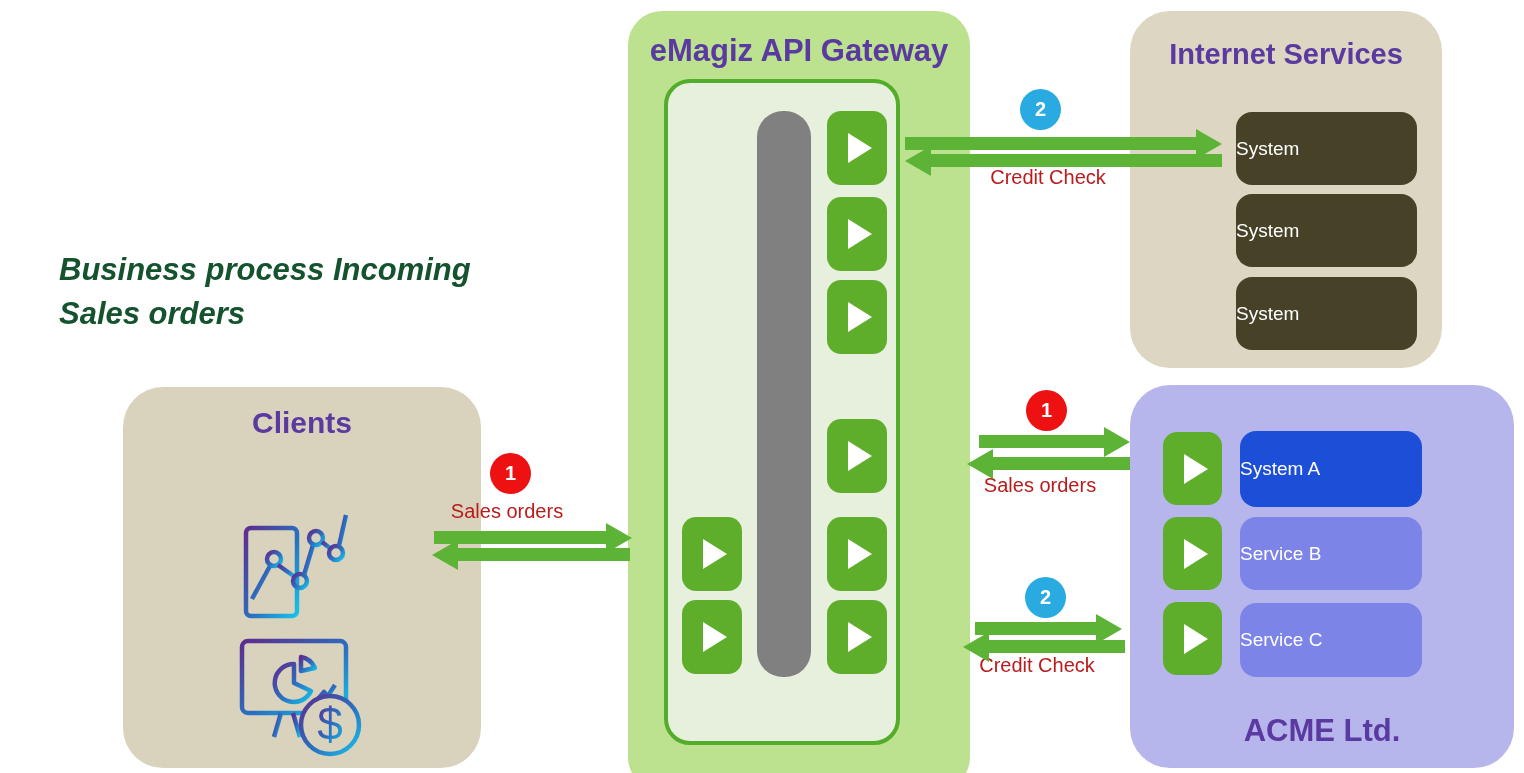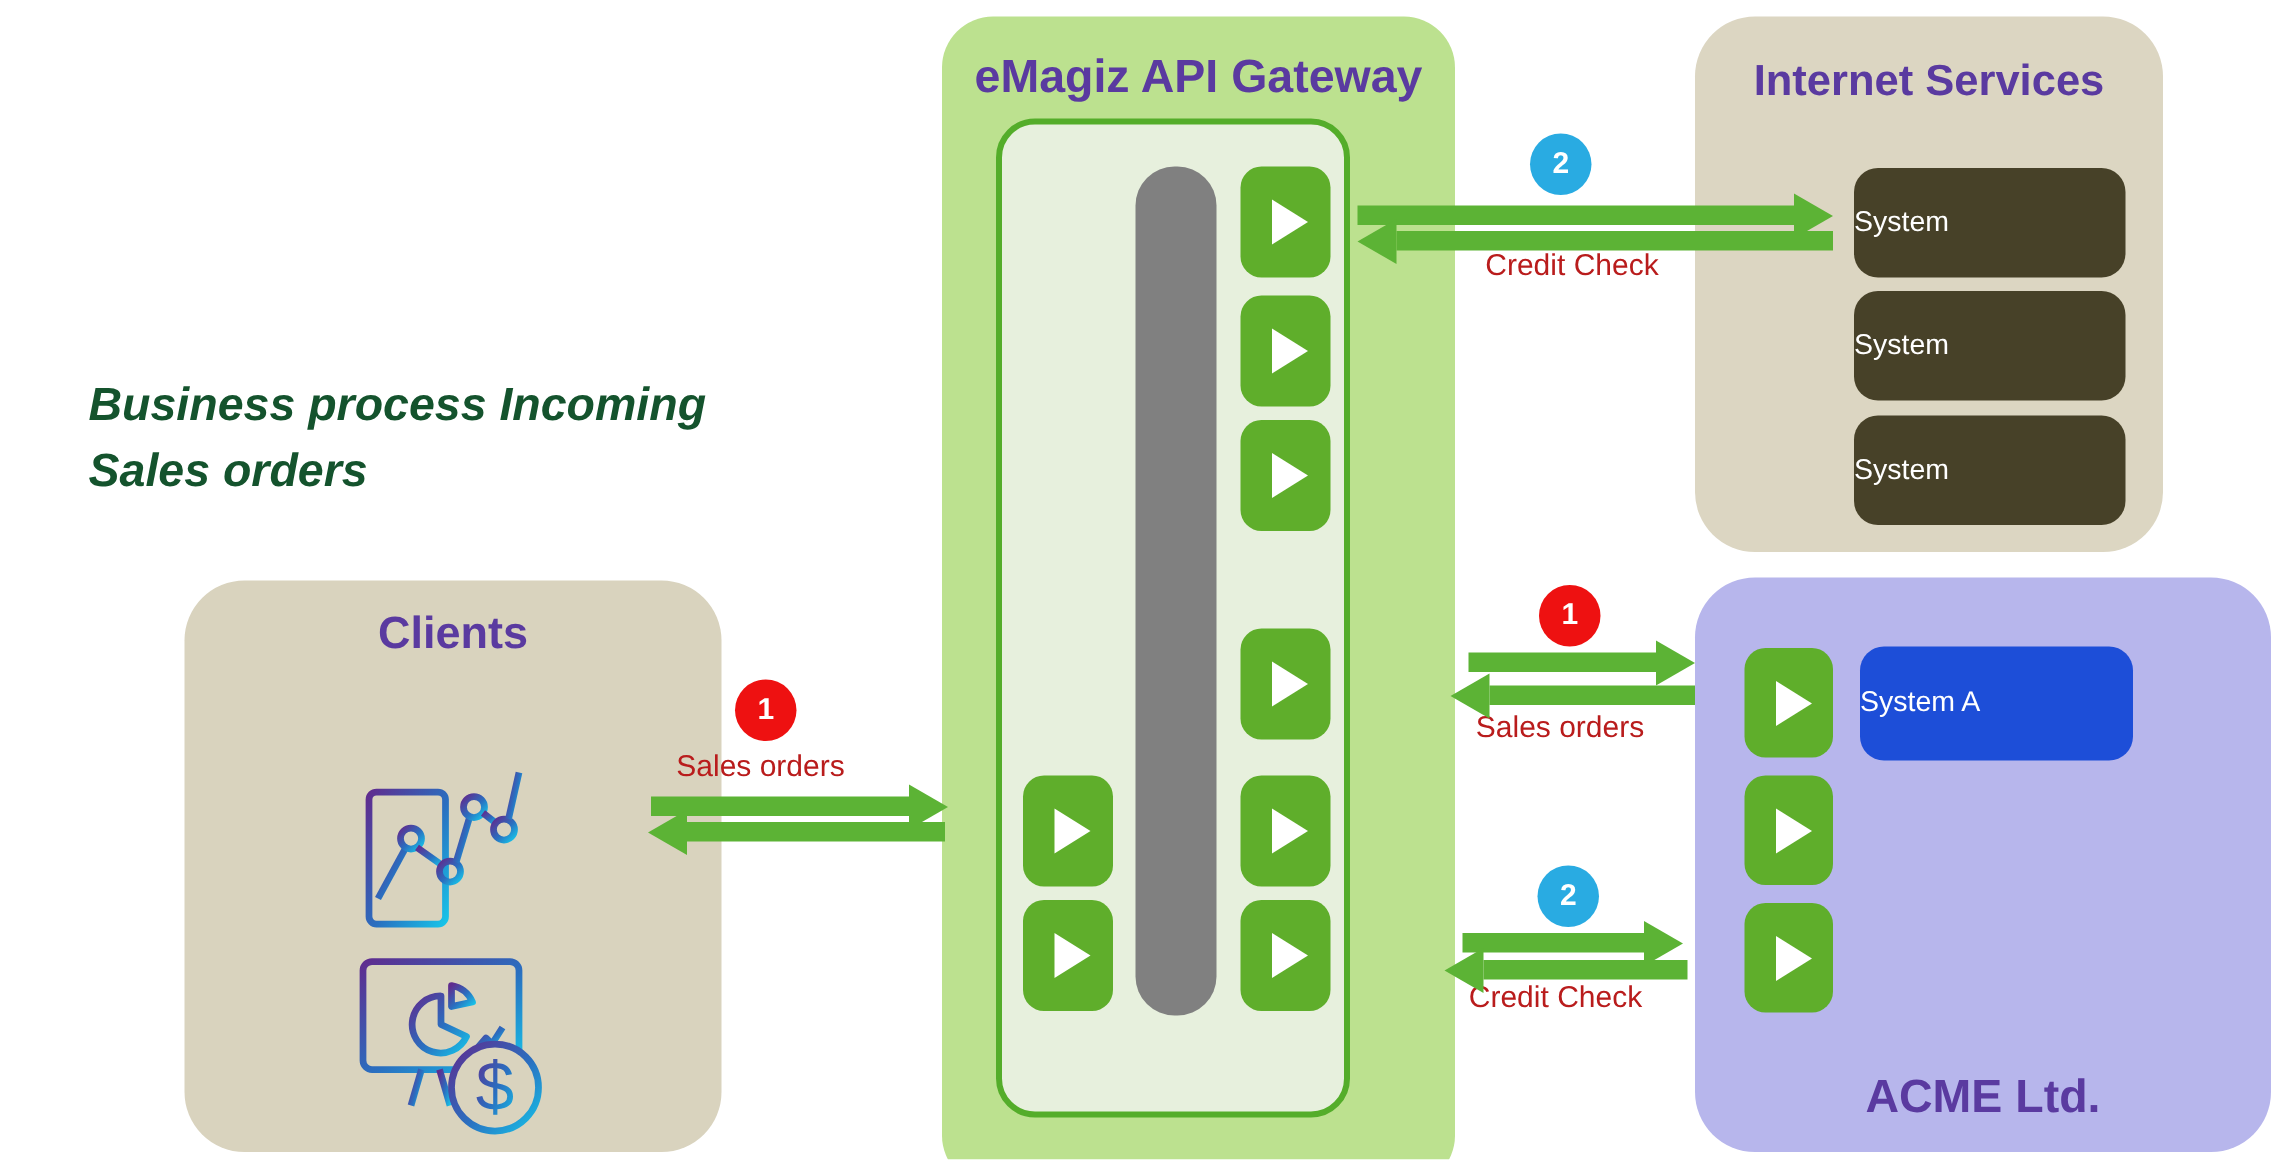--- a/index.html
+++ b/index.html
@@ -174,20 +174,26 @@
     <div class="flow-btn" style="left:33px;top:132px;width:59px;height:73px">
         <span class="play"></span>
       </div>
     <div class="flow-btn" style="left:33px;top:217px;width:59px;height:73px">
         <span class="play"></span>
       </div>
 
     <div class="sys sys-navy" style="left:110px;top:46px;width:182px;height:76px">
       <span>System A</span>
       </div>
+    <div class="sys sys-purple" style="left:110px;top:132px;width:182px;height:73px">
+      <span>Service B</span>
+      </div>
+    <div class="sys sys-purple" style="left:110px;top:218px;width:182px;height:74px">
+      <span>Service C</span>
+      </div>
 
     <div class="box-title acme-title">ACME Ltd.</div>
   </div>
 
   <div class="badge badge-red" style="left:490px;top:453px">1</div>
   <div class="flow-label" style="left:422px;top:500px">Sales orders</div>
   <div class="bar" style="left:434px;top:531px;width:172px"></div>
   <div class="head head-right" style="left:606px;top:523px"></div>
   <div class="bar" style="left:458px;top:548px;width:172px"></div>
   <div class="head head-left" style="left:432px;top:540px"></div>

